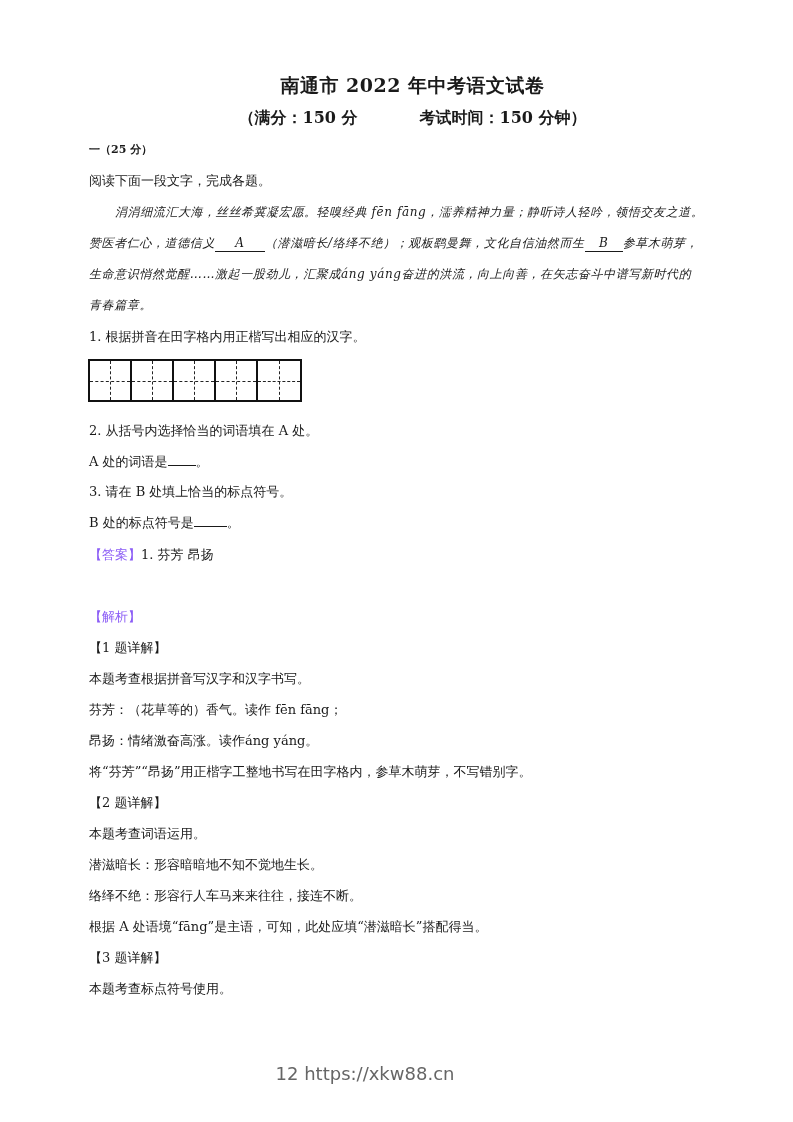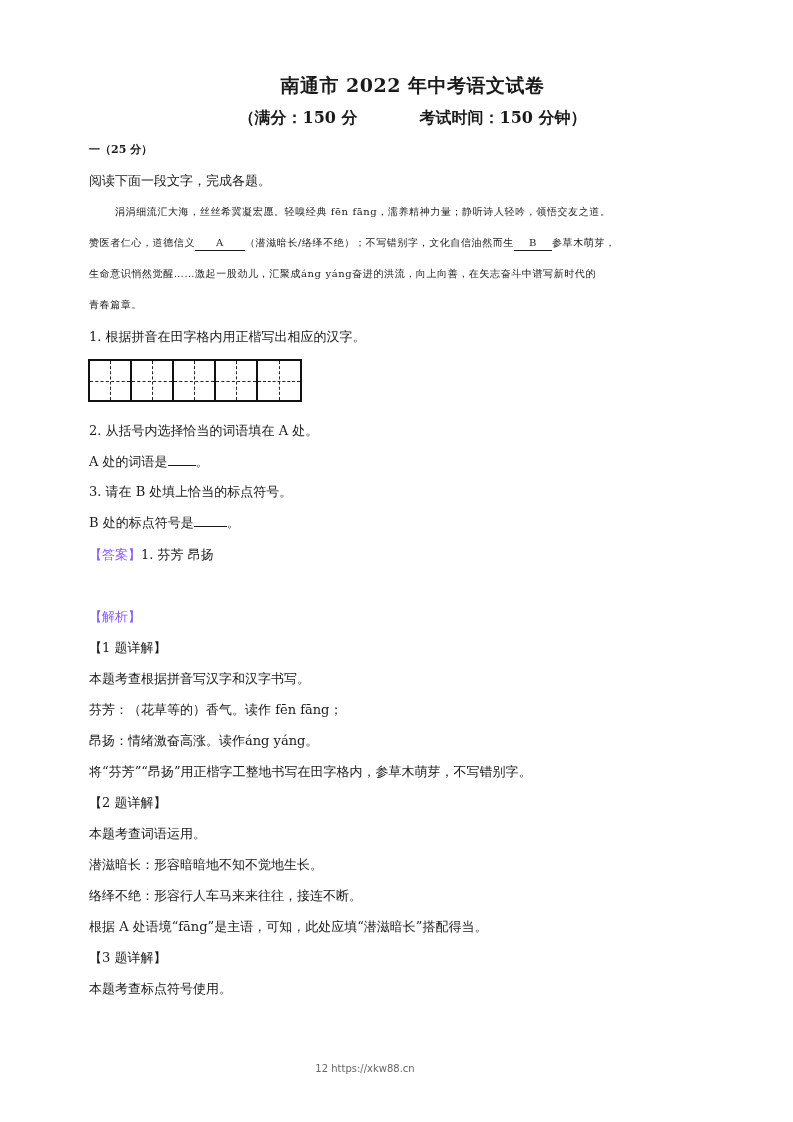--- a/index.html
+++ b/index.html
@@ -6,56 +6,56 @@
   body { width: 793px; height: 1122px; position: relative; overflow: hidden;
          font-family: "DejaVu Serif", "Liberation Serif", serif; color: #1a1a1a; }
   .page { position: absolute; left: 16px; top: 0; width: 793px; height: 1122px; padding-left: 39px; }
   .title { position: absolute; top: 73px; left: 0; width: 793px; text-align: center;
            font-size: 19px; font-weight: bold; letter-spacing: 0.5px; }
   .subtitle { position: absolute; top: 108px; left: 0; width: 793px; text-align: center;
               font-size: 16px; font-weight: bold; }
   .subtitle .gap { display: inline-block; width: 62px; }
   .line { position: absolute; left: 73px; font-size: 13px; white-space: nowrap; line-height: 18px; }
   .section { font-weight: bold; font-size: 11px; }
-  .passage { font-size: 10px; letter-spacing: 0.6px; }
+  .passage { font-size: 12px; letter-spacing: 0.6px; font-style: italic; }
   .indent { left: 99px; }
   .blank { display: inline-block; border-bottom: 1px solid #1a1a1a; text-align: center; line-height: 15px; }
   .blank-a { width: 50px; }
   .blank-b { width: 38px; }
   .fill { display: inline-block; border-bottom: 1px solid #1a1a1a; height: 12px; vertical-align: baseline; }
   .tag { color: #8b5cf6; }
   .grid { position: absolute; left: 72px; top: 359px; height: 43px; display: flex;
           border: 2px solid #111; box-sizing: border-box; }
   .cell { width: 42px; height: 100%; position: relative; box-sizing: border-box;
           border-right: 2px solid #111; }
   .cell:last-child { border-right: none; }
   .cell::before { content: ""; position: absolute; left: 50%; top: 0; bottom: 0;
                   border-left: 1px dashed #222; }
   .cell::after { content: ""; position: absolute; top: 50%; left: 0; right: 0;
                  border-top: 1px dashed #222; }
   .footer { position: absolute; top: 1063px; left: 0; width: 698px; text-align: center;
-            font-family: "DejaVu Sans", "Liberation Sans", sans-serif; font-size: 10px; color: #666; }
+            font-family: "DejaVu Sans", "Liberation Sans", sans-serif; font-size: 18px; color: #666; }
 </style>
 </head>
 <body>
 
 <div class="page">
 
   <div class="title">南通市 2022 年中考语文试卷</div>
 
   <div class="subtitle">
     <span>（满分：150 分</span><span class="gap"></span><span>考试时间：150 分钟）</span>
   </div>
 
   <div class="line section" style="top:141px;">一（25 分）</div>
   <div class="line" style="top:172px;">阅读下面一段文字，完成各题。</div>
 
   <div class="line passage indent" style="top:203px;">涓涓细流汇大海，丝丝希冀凝宏愿。轻嗅经典 fēn fāng，濡养精神力量；静听诗人轻吟，领悟交友之道。</div>
   <div class="line passage" style="top:234px;">
-    <span>赞医者仁心，道德信义</span><span class="blank blank-a">A</span><span>（潜滋暗长/络绎不绝）；不写错别字，文化自信油然而生</span><span class="blank blank-b">B</span><span>参草木萌芽，</span>
+    <span>赞医者仁心，道德信义</span><span class="blank blank-a">A</span><span>（潜滋暗长/络绎不绝）；观板鹞曼舞，文化自信油然而生</span><span class="blank blank-b">B</span><span>参草木萌芽，</span>
   </div>
   <div class="line passage" style="top:265px;">生命意识悄然觉醒……激起一股劲儿，汇聚成áng yáng奋进的洪流，向上向善，在矢志奋斗中谱写新时代的</div>
   <div class="line passage" style="top:296px;">青春篇章。</div>
 
   <div class="line" style="top:328px;">1. 根据拼音在田字格内用正楷写出相应的汉字。</div>
 
   <div class="grid">
     <div class="cell"></div>
     <div class="cell"></div>
     <div class="cell"></div>

